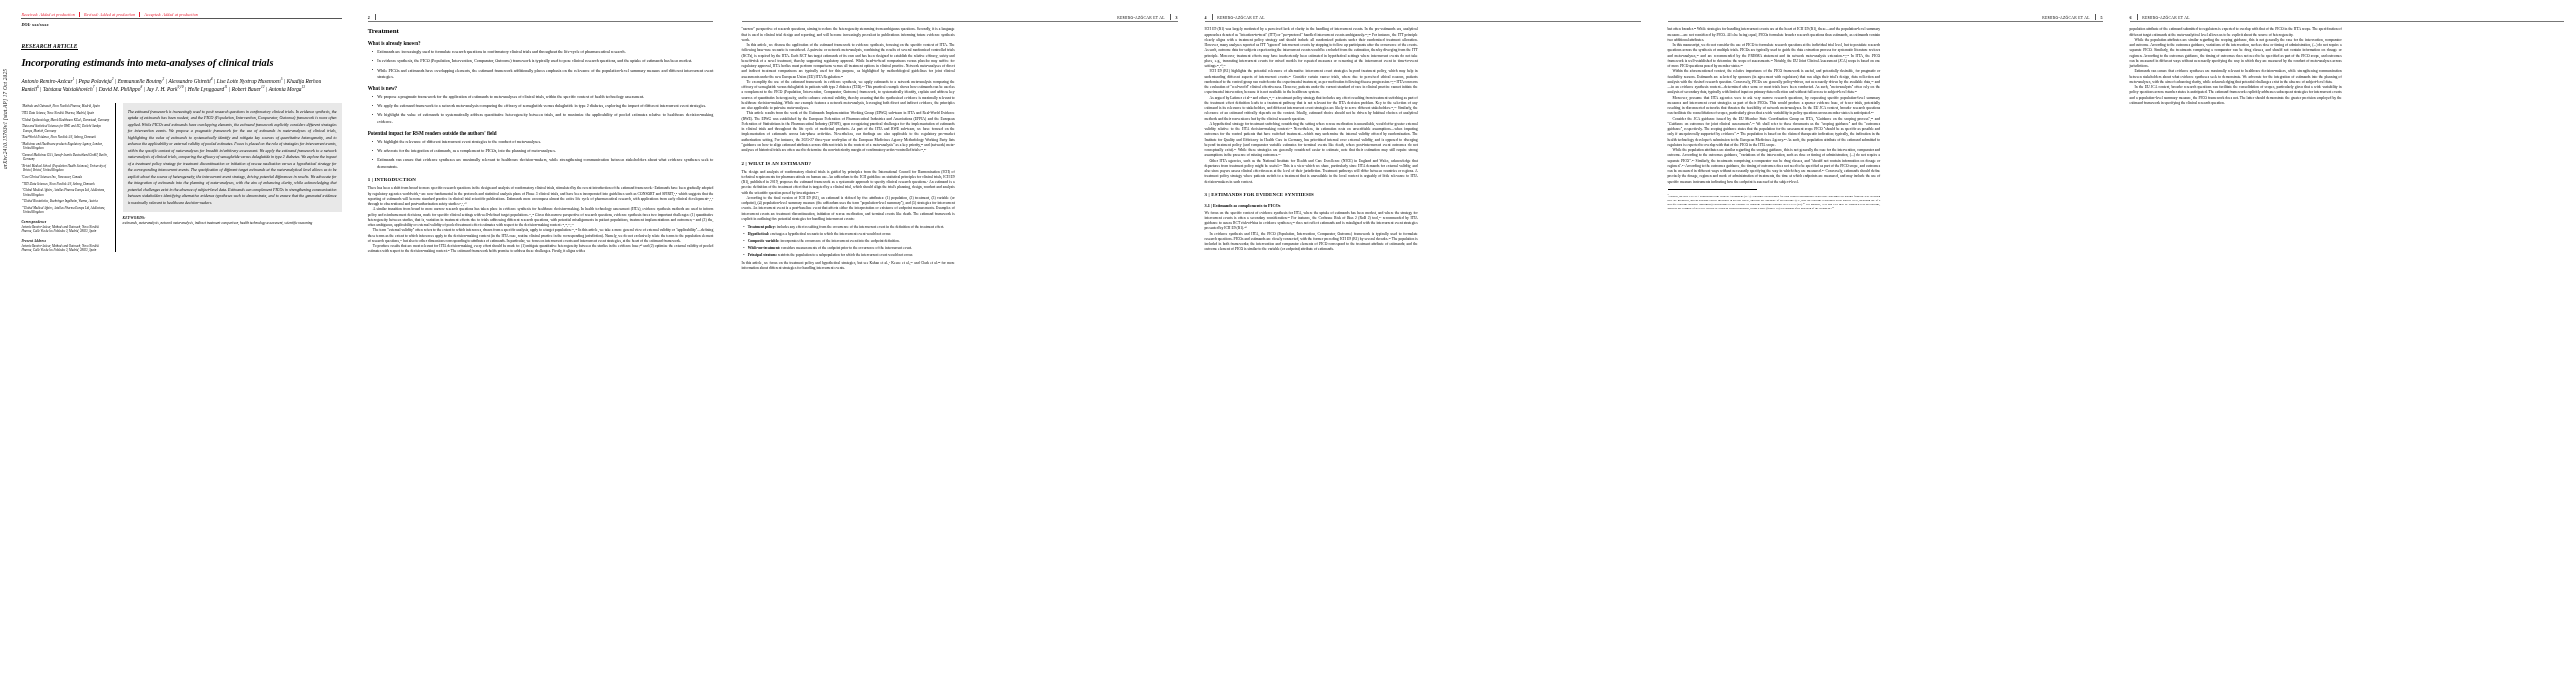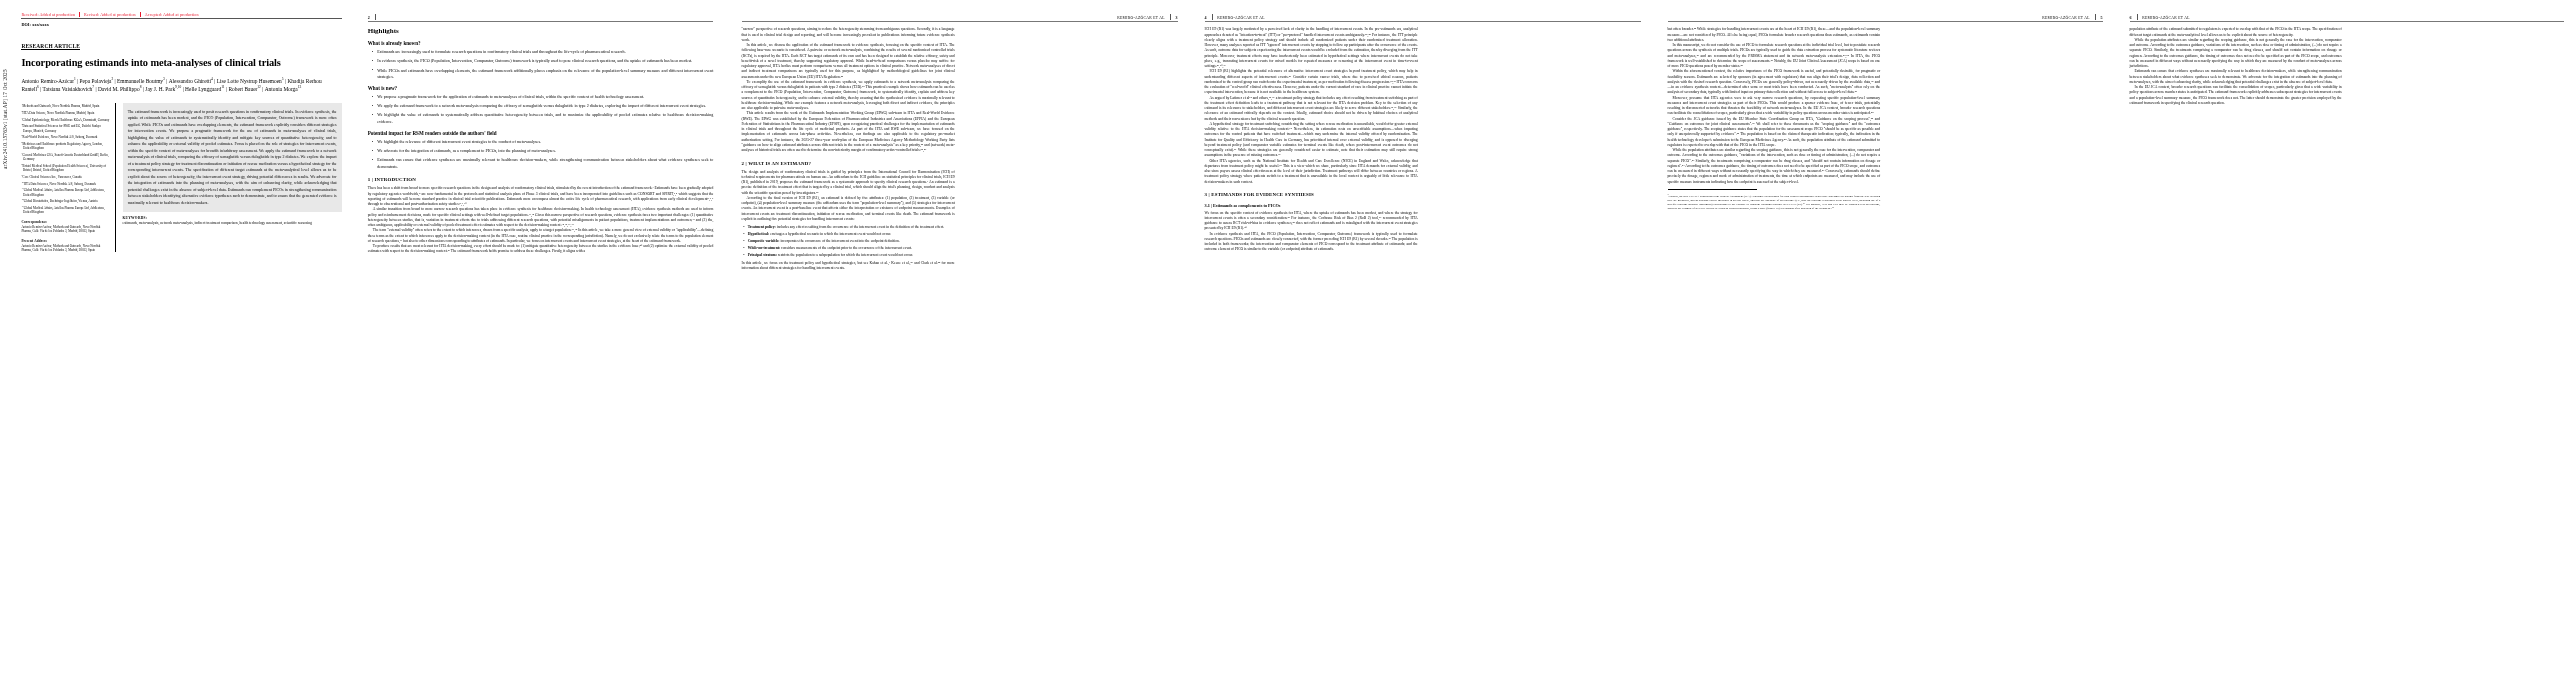--- a/index.html
+++ b/index.html
@@ -20,21 +20,21 @@
     gap: 0;
   }
   .page {
     background: #ffffff;
     height: 677px;
     box-sizing: border-box;
     position: relative;
     overflow: hidden;
     flex: 0 0 auto;
   }
-  .p1 { width: 353px; padding: 12.4px 11.3px 5.6px 21.4px; }
+  .p1 { width: 353px; padding: 12.4px 11.3px 5.6px 21.4px; font-style: italic; }
   .p2 { width: 375px; padding: 12.4px 14.7px 5.6px 14.7px; }
   .p3 { width: 463px; padding: 12.4px 13.5px 5.6px 13.5px; }
   .p4 { width: 463px; padding: 12.4px 13.5px 5.6px 13.5px; }
   .p5 { width: 462px; padding: 12.4px 13.5px 5.6px 13.5px; }
   .p6 { width: 461px; padding: 12.4px 13.5px 5.6px 13.5px; }
 
   
   .recvbar {
     display: flex;
     color: #e8192c;
@@ -306,21 +306,21 @@
       </div>
     </div>
   </div>
 
   <div class="page p2">
     <div class="runhead">
       <span class="pno">2</span>
       <span class="divider"></span>
     </div>
 
-    <div class="h-highlights">Highlights</div>
+    <div class="h-highlights">Treatment</div>
 
     <div class="h-sub">What is already known?</div>
     <ul class="hl">
       <li>Estimands are increasingly used to formulate research questions in confirmatory clinical trials and throughout the life-cycle of pharmaceutical research.</li>
       <li>In evidence synthesis, the PICO (Population, Intervention, Comparator, Outcome) framework is typically used to pose clinical research questions, and the uptake of estimands has been modest.</li>
       <li>While PICOs and estimands have overlapping elements, the estimand framework additionally places emphasis on the relevance of the population-level summary measure and different intercurrent event strategies.</li>
     </ul>
 
     <div class="h-sub">What is new?</div>
     <ul class="hl">

